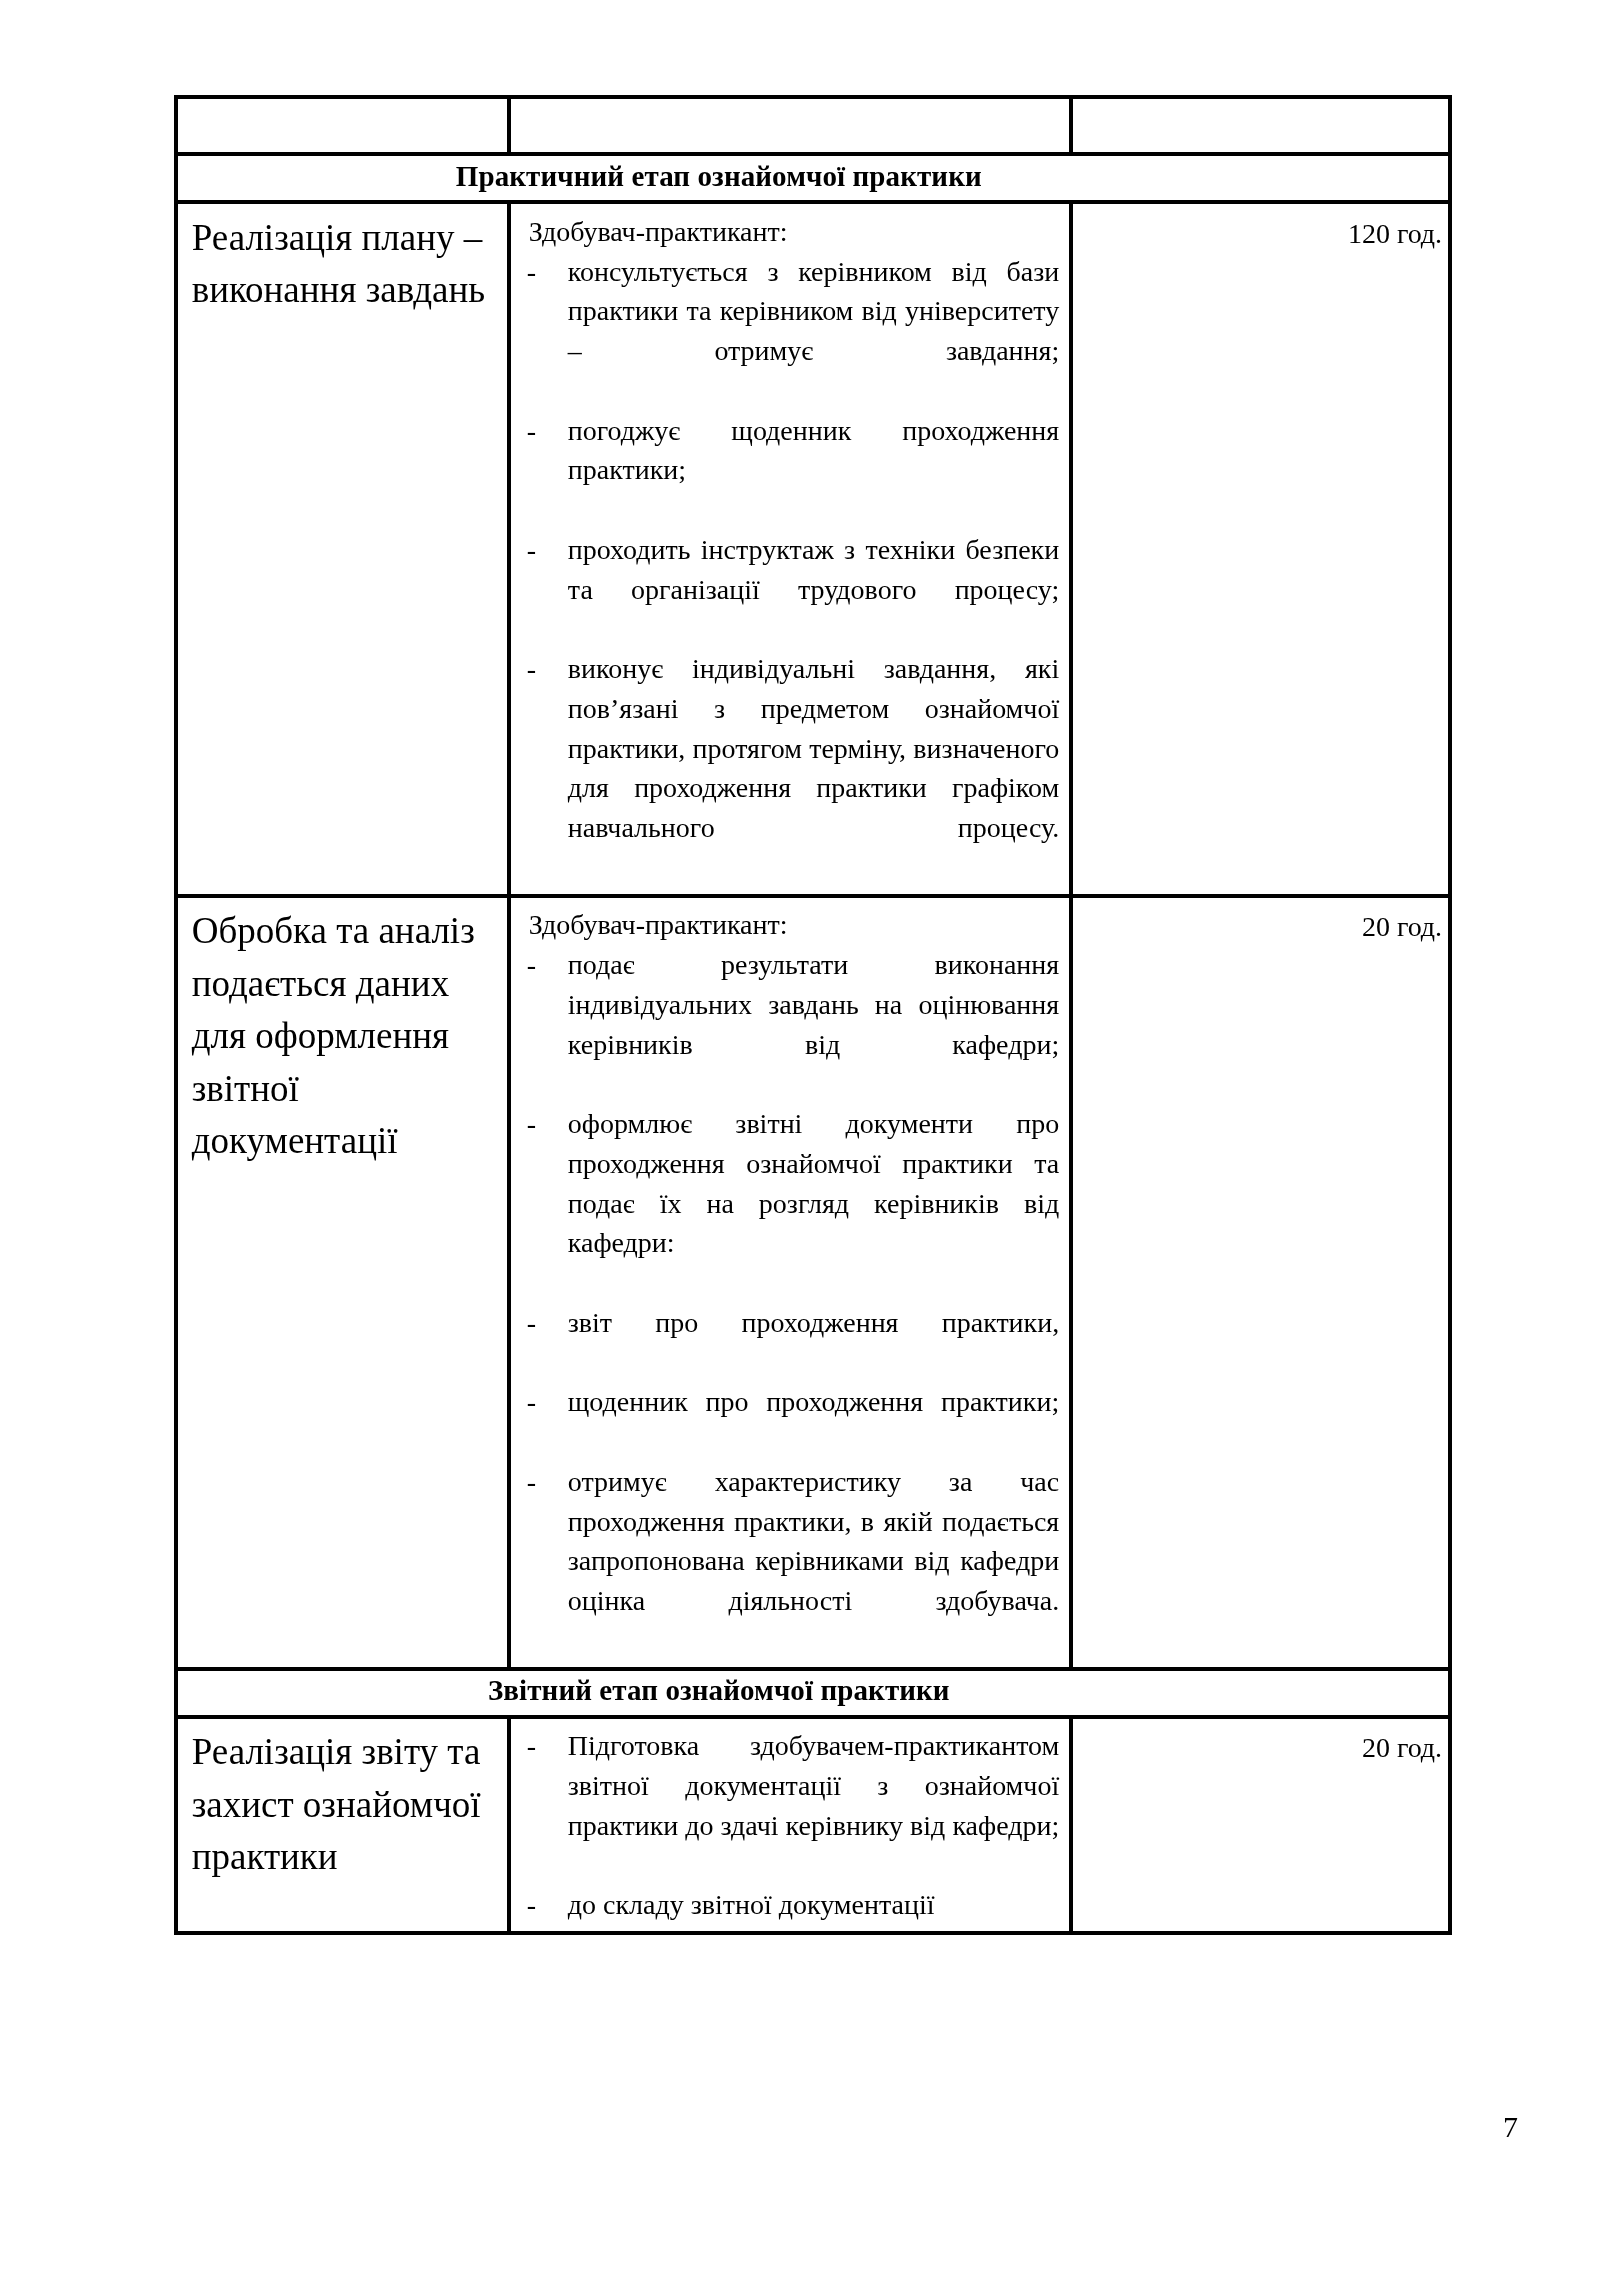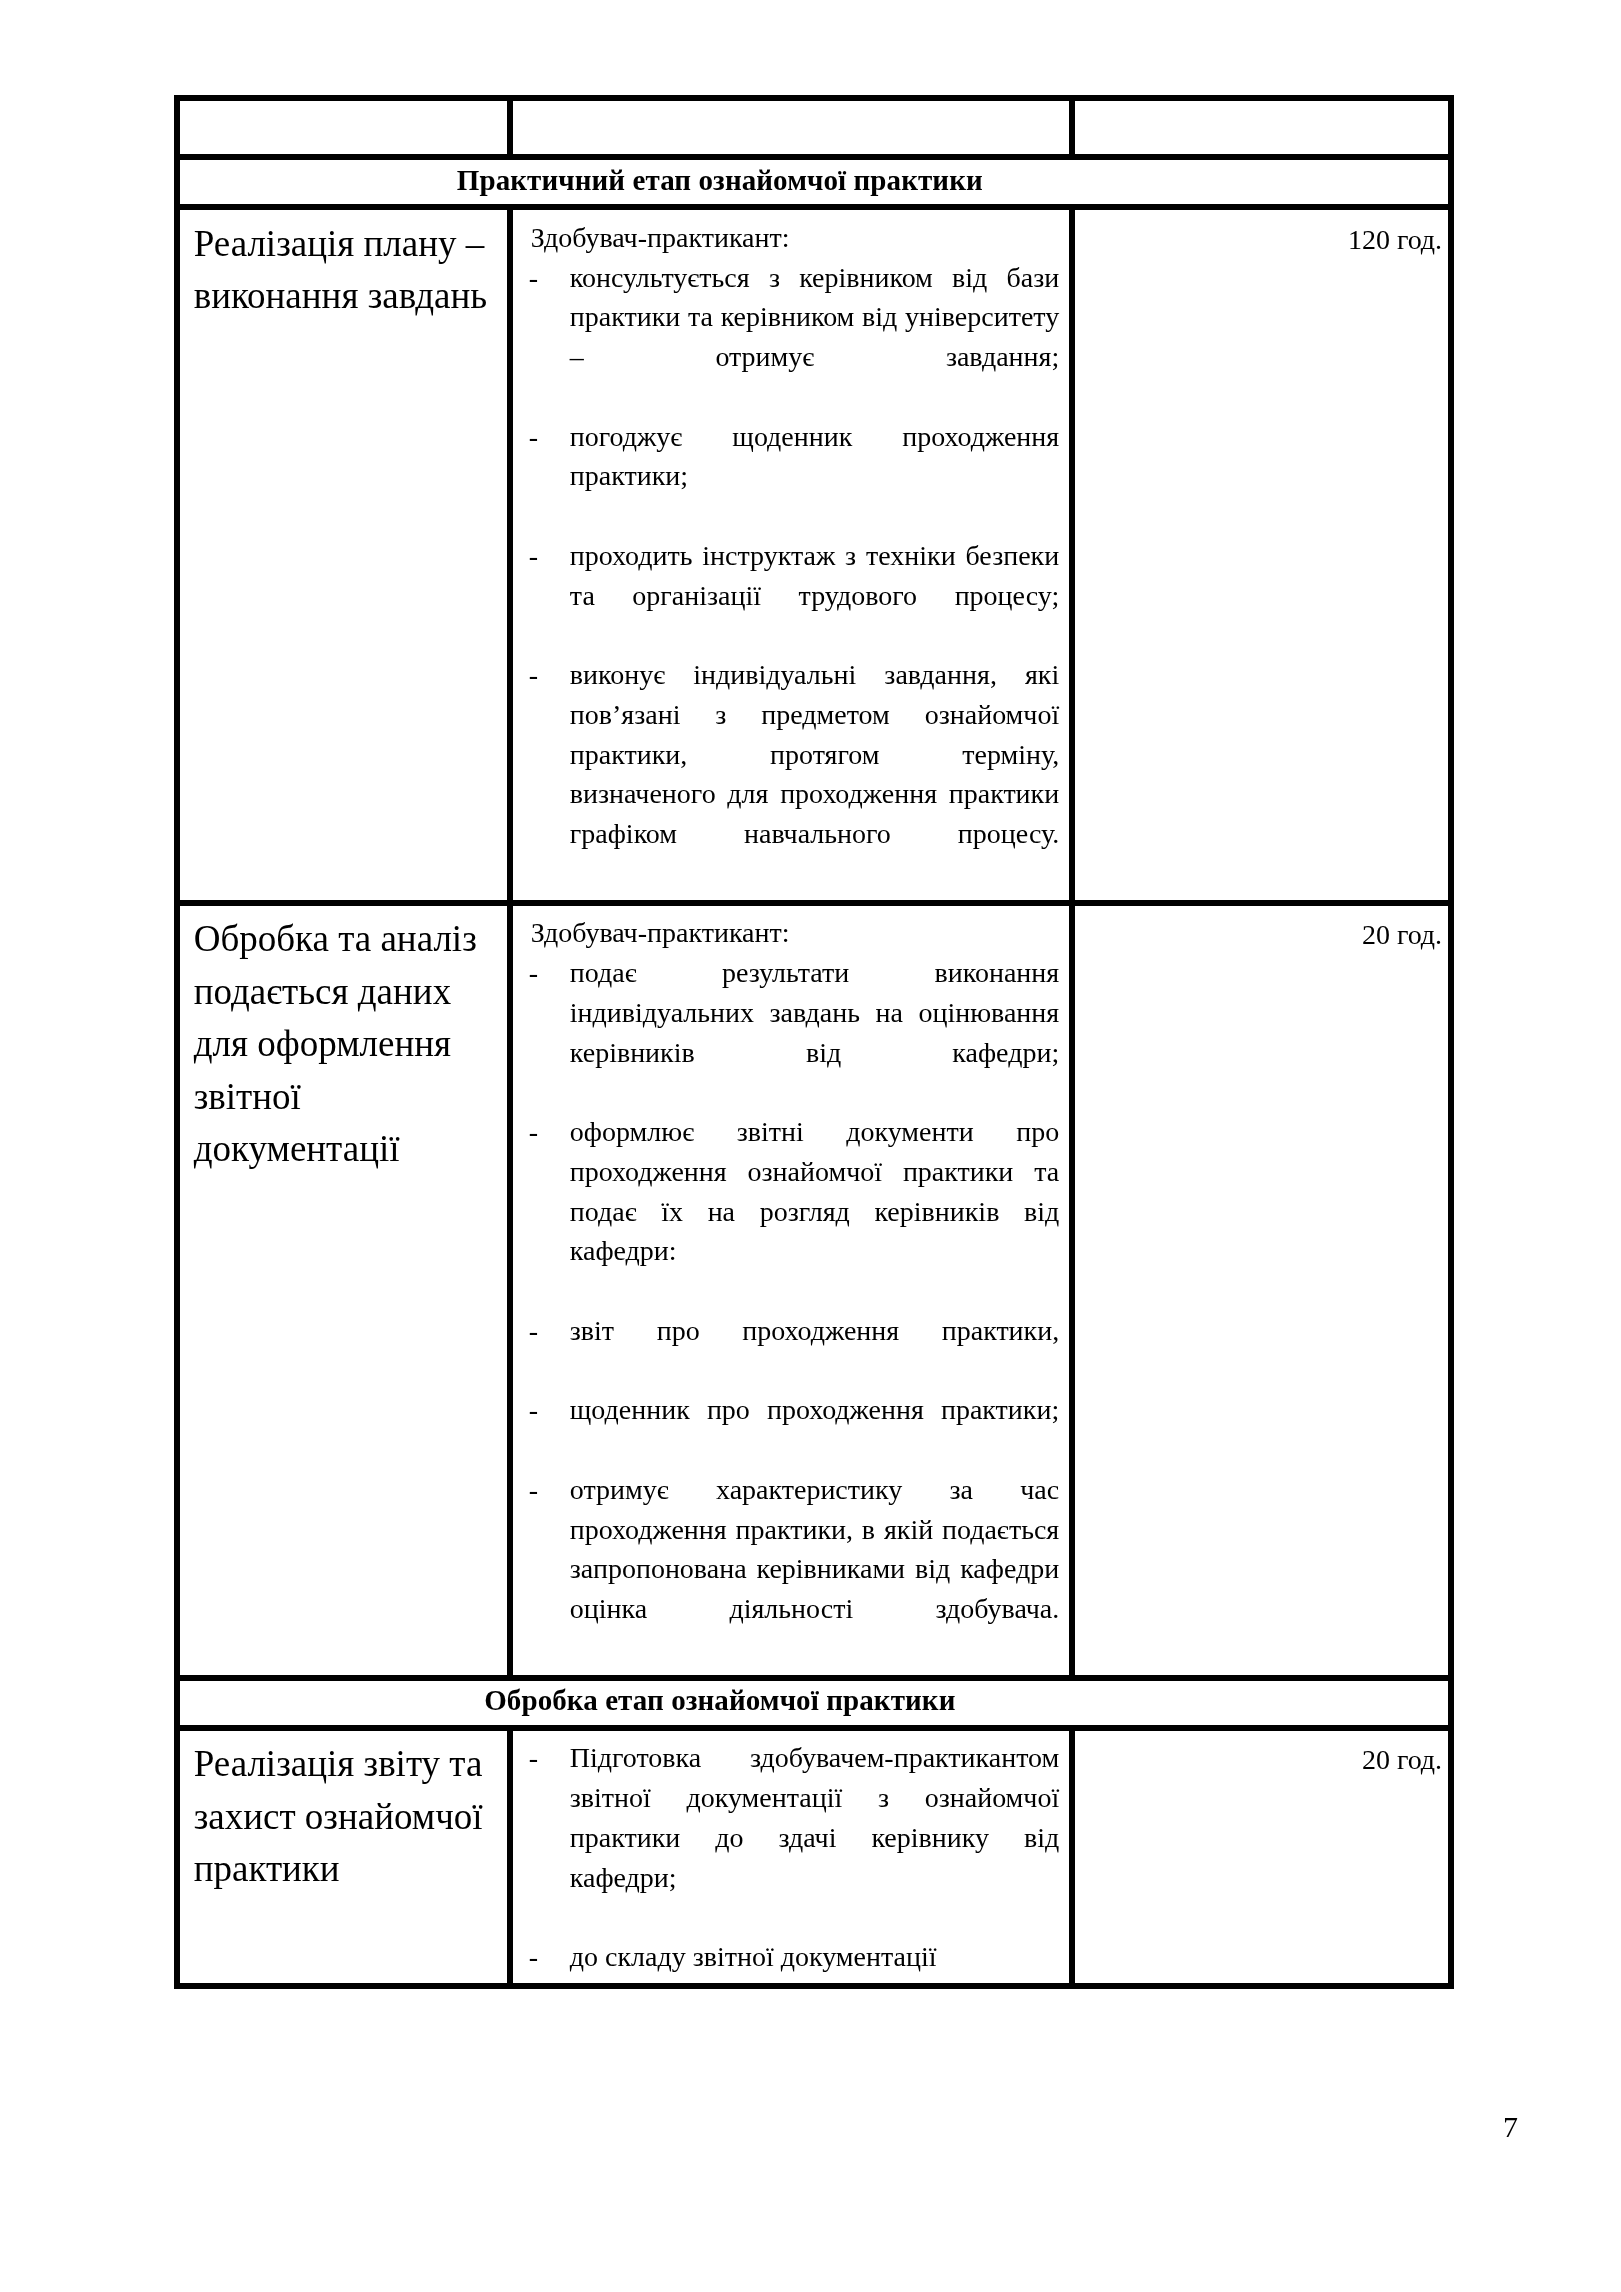--- a/index.html
+++ b/index.html
@@ -28,21 +28,21 @@
   .doc-table {
     position: absolute;
     left: 174px;
     top: 95px;
     width: 1274px;
     border-collapse: collapse;
     table-layout: fixed;
   }
 
   .doc-table td {
-    border: 6px solid #000000;
+    border: 4px solid #000000;
     vertical-align: top;
     padding: 0;
   }
 
   
   col.c-stage  { width: 333px; }
   col.c-body   { width: 562px; }
   col.c-hours  { width: 379px; }
 
   
@@ -215,21 +215,21 @@
               <span class="dash">-</span>
               <span class="li-text">отримує характеристику за час проходження практики, в якій подається запропонована керівниками від кафедри оцінка діяльності здобувача.</span>
             </li>
           </ul>
         </td>
         <td class="hours">20 год.</td>
       </tr>
 
       <tr>
         <td class="section-header" colspan="3">
-          <span class="sh-inner">Обробка етап ознайомчої практики</span>
+          <span class="sh-inner">Звітний етап ознайомчої практики</span>
         </td>
       </tr>
 
       <tr>
         <td class="stage">
           <span class="stage-text">Реалізація звіту та захист ознайомчої практики</span>
         </td>
         <td class="body-cell">
           <ul class="bullets">
             <li>

